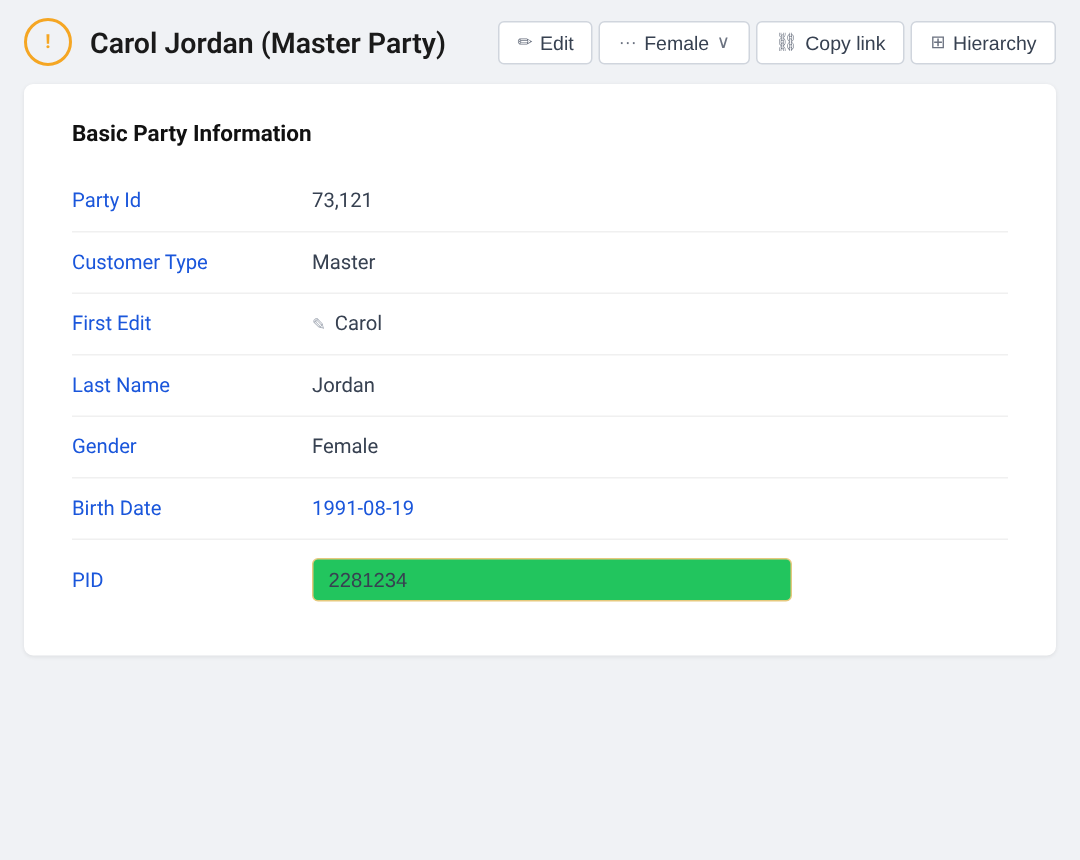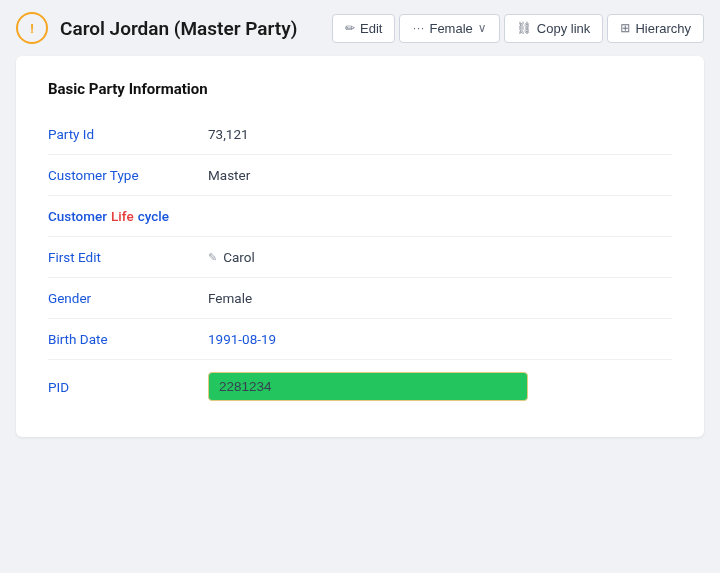--- a/index.html
+++ b/index.html
@@ -179,36 +179,33 @@
   <div class="info-row">
     <div class="info-label">Party Id</div>
     <div class="info-value">73,121</div>
   </div>
 
   <div class="info-row">
     <div class="info-label">Customer Type</div>
     <div class="info-value">Master</div>
   </div>
 
-  <div class="info-row" style="cursor:pointer;">
-    <div class="section-link" style="border-bottom:none; padding:0;">
-      <span style="color:#1a56db;">Customer </span>
-        <span style="color:#e53e3e;">Life</span>
-        <span style="color:#1a56db;">cycle</span>
-    </div>
-  </div>
 
   <div class="info-row">
     <div class="info-label">First Edit</div>
     <div class="info-value">
       <span class="edit-icon-small">✎</span>
       <span>Carol</span>
     </div>
   </div>
 
+  <div class="info-row">
+    <div class="info-label">Last Name</div>
+    <div class="info-value">Jordan</div>
+  </div>
 
   <div class="info-row">
     <div class="info-label">Gender</div>
     <div class="info-value">Female</div>
   </div>
 
   <div class="info-row">
     <div class="info-label">Birth Date</div>
     <div class="info-value link-style" style="cursor:pointer;">1991-08-19</div>
   </div>

